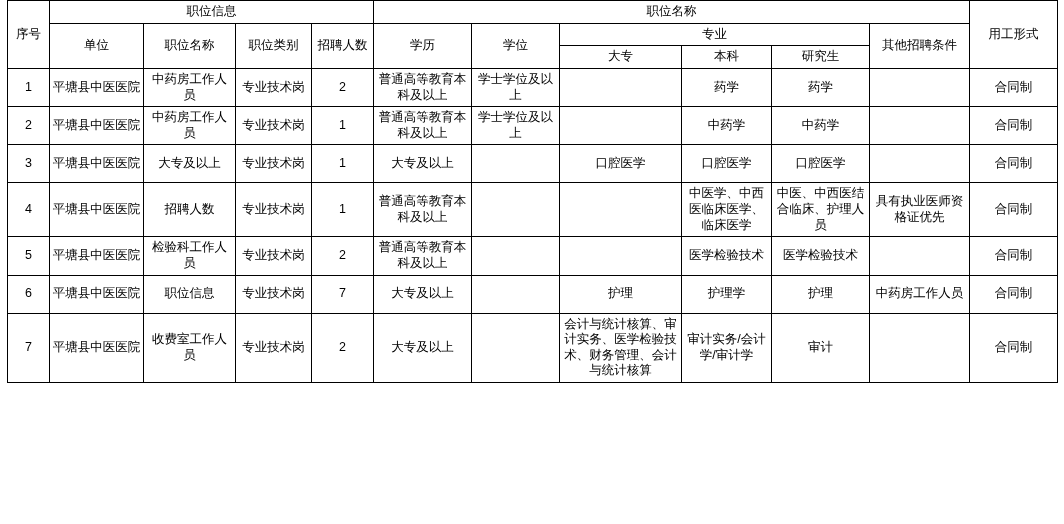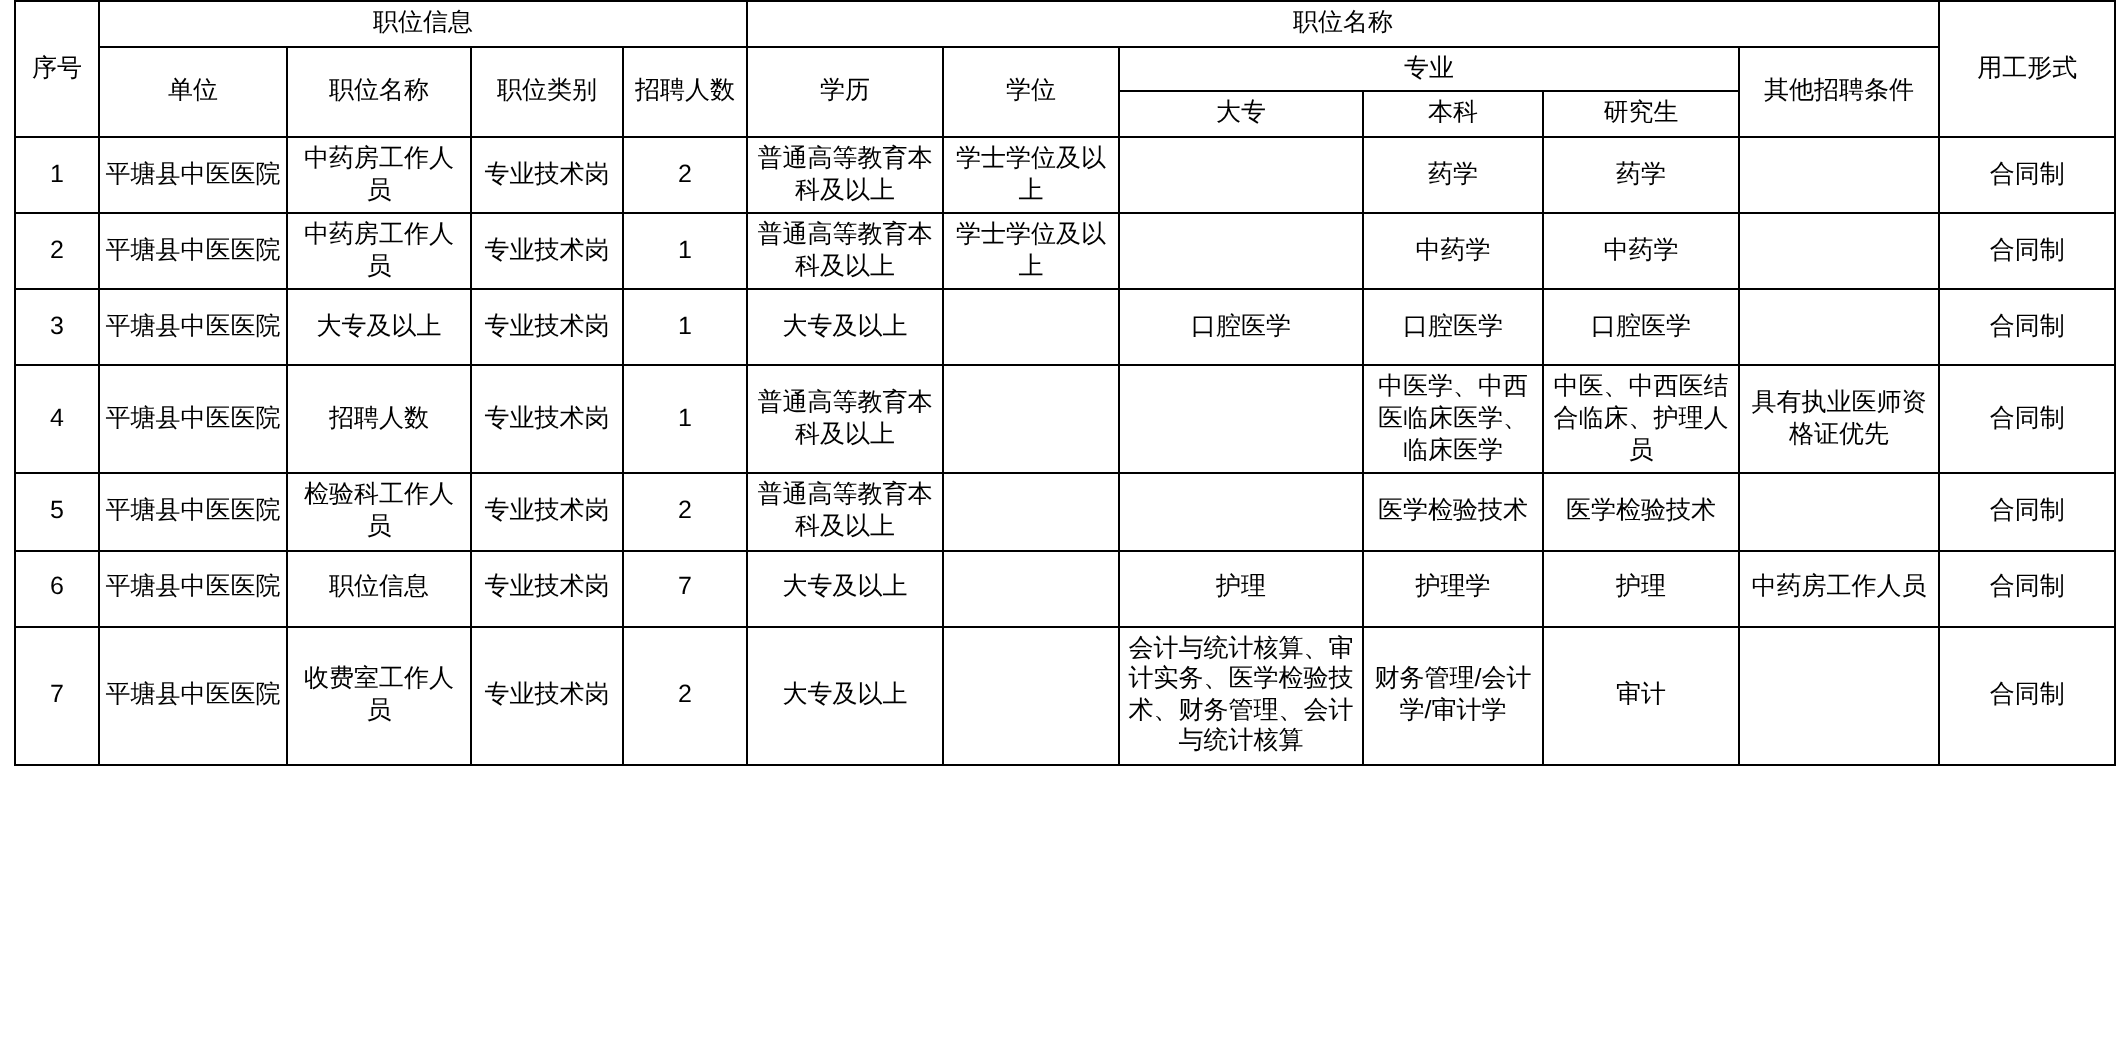--- a/index.html
+++ b/index.html
@@ -188,21 +188,21 @@
       </tr>
       <tr class="row-cell">
         <td class="r-seq">7</td>
         <td>平塘县中医医院</td>
         <td>收费室工作人员</td>
         <td>专业技术岗</td>
         <td>2</td>
         <td class="small">大专及以上</td>
         <td class="small"></td>
         <td class="small">会计与统计核算、审计实务、医学检验技术、财务管理、会计与统计核算</td>
-        <td class="small">财务管理/会计学/审计学</td>
+        <td class="small">审计实务/会计学/审计学</td>
         <td>审计</td>
         <td class="small"></td>
         <td>合同制</td>
       </tr>
     </tbody>
   </table>
 
 </div>
 
 </body></html>

